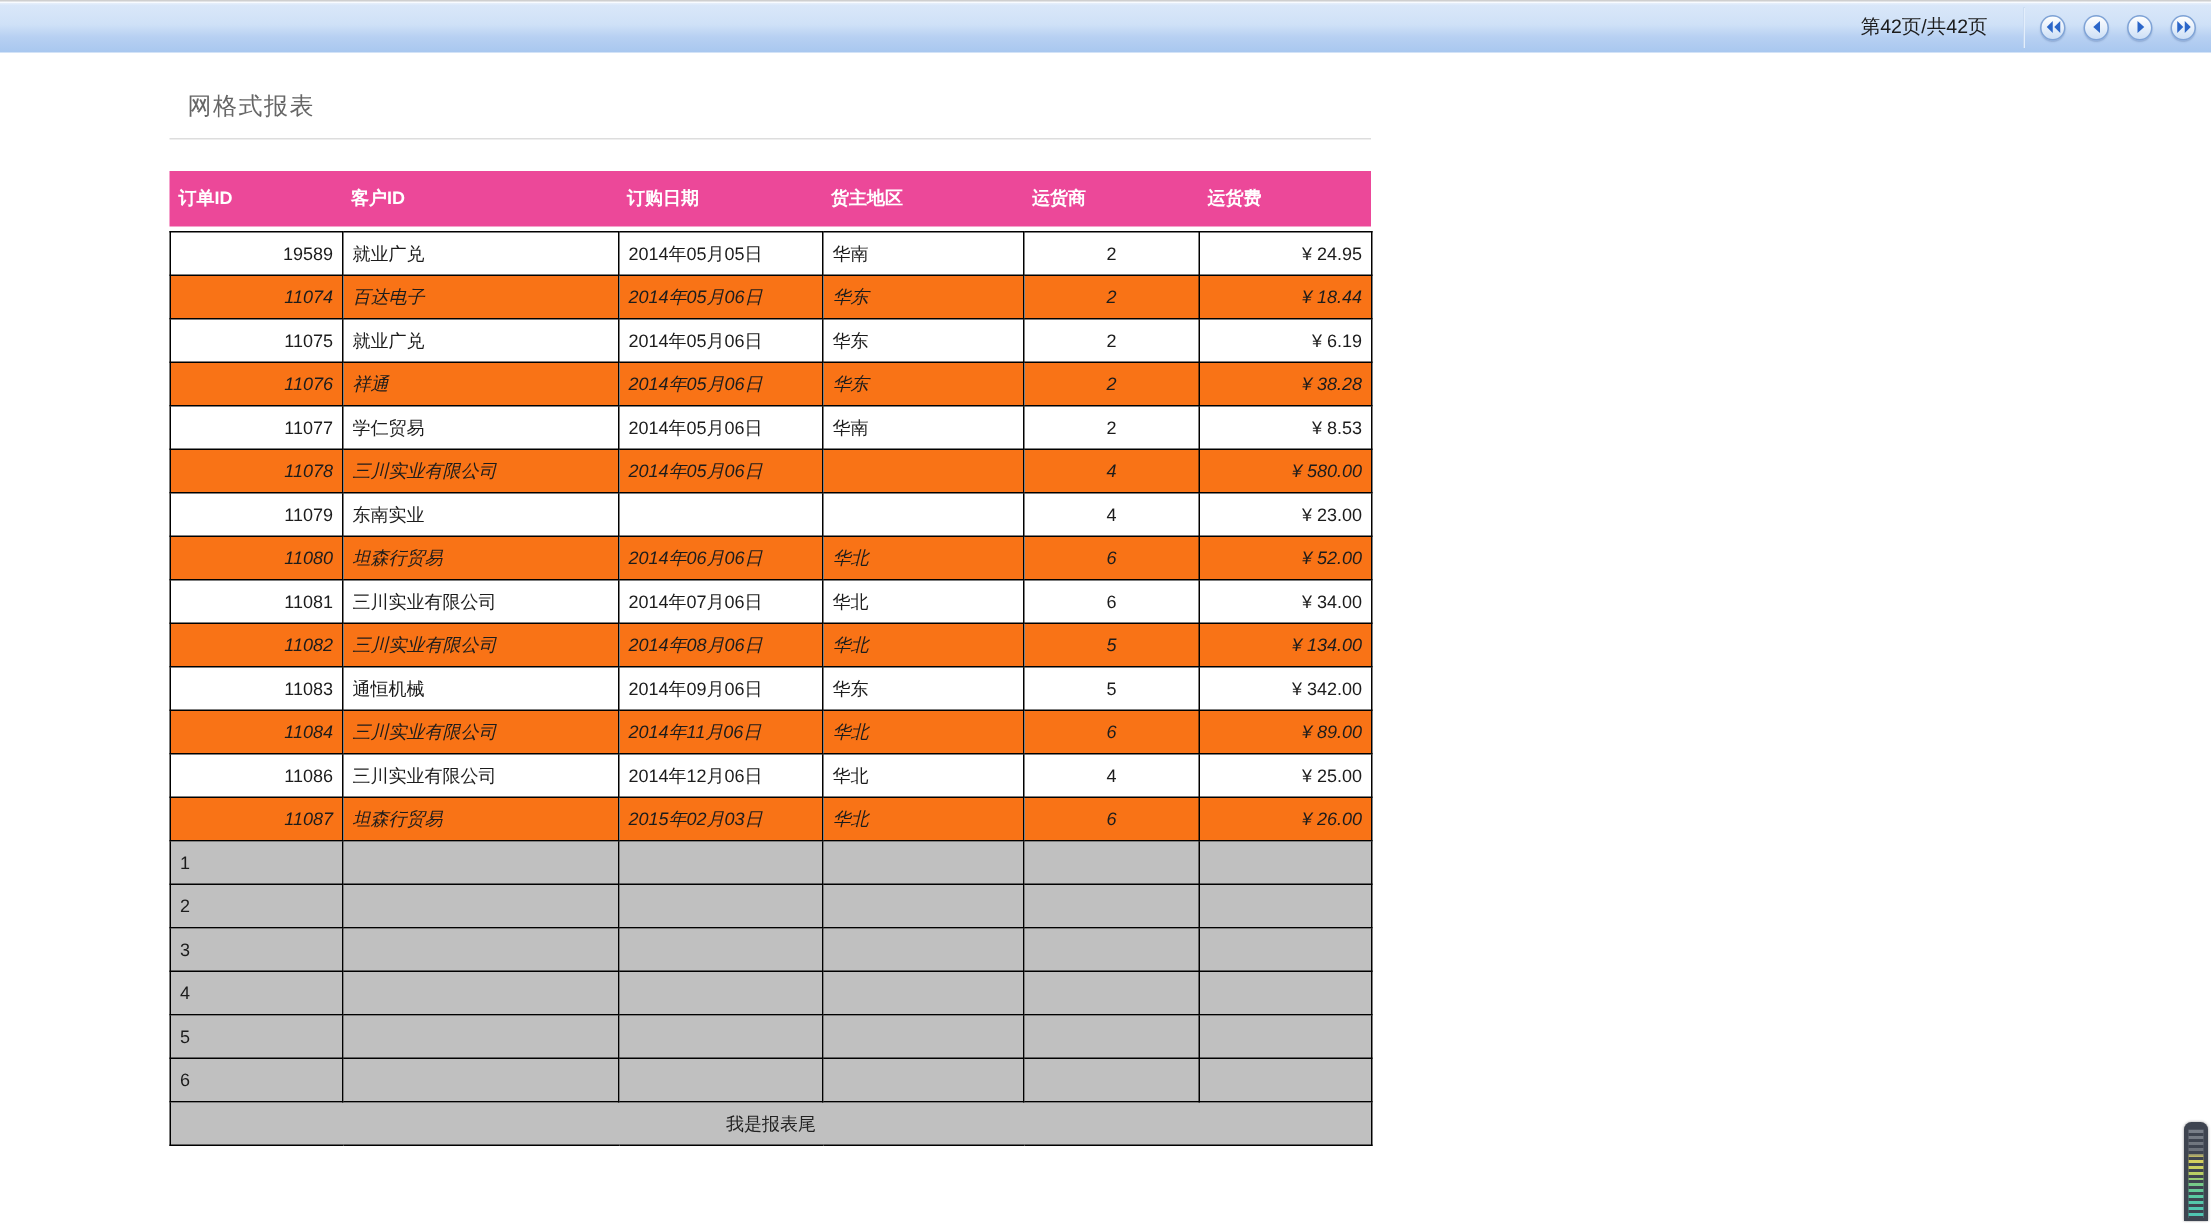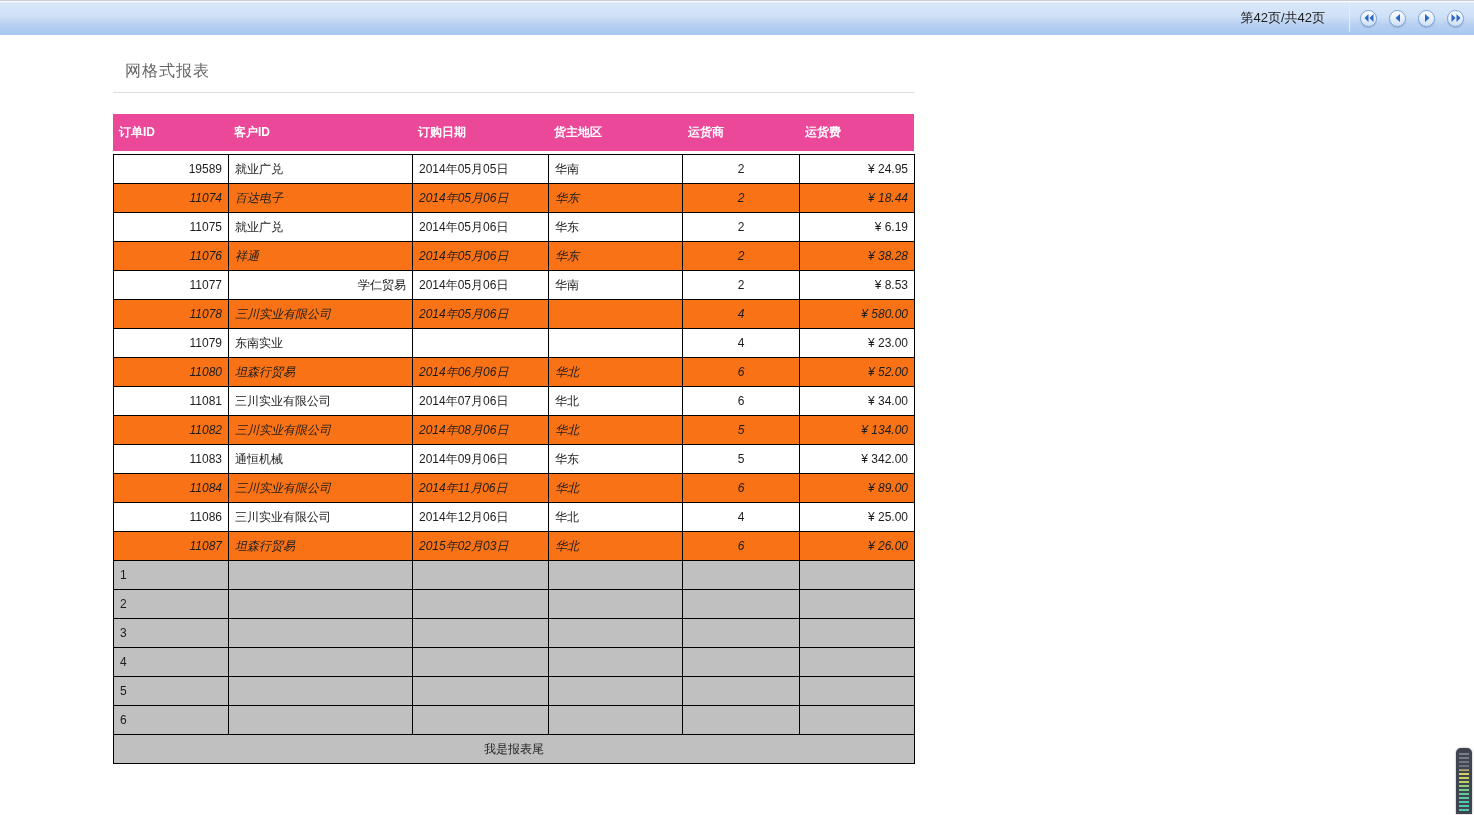--- a/index.html
+++ b/index.html
@@ -205,21 +205,21 @@
           <tr class="alt">
             <td style="text-align: right;">11076</td>
             <td style="text-align: left;">祥通</td>
             <td style="text-align: left;">2014年05月06日</td>
             <td style="text-align: left;">华东</td>
             <td style="text-align: center;">2</td>
             <td style="text-align: right;">¥ 38.28</td>
           </tr>
           <tr>
             <td style="text-align: right;">11077</td>
-            <td style="text-align: right;">学仁贸易</td>
+            <td style="text-align: left;">学仁贸易</td>
             <td style="text-align: left;">2014年05月06日</td>
             <td style="text-align: left;">华南</td>
             <td style="text-align: center;">2</td>
             <td style="text-align: right;">¥ 8.53</td>
           </tr>
           <tr class="alt">
             <td style="text-align: right;">11078</td>
             <td style="text-align: left;">三川实业有限公司</td>
             <td style="text-align: left;">2014年05月06日</td>
             <td style="text-align: left;"></td>

